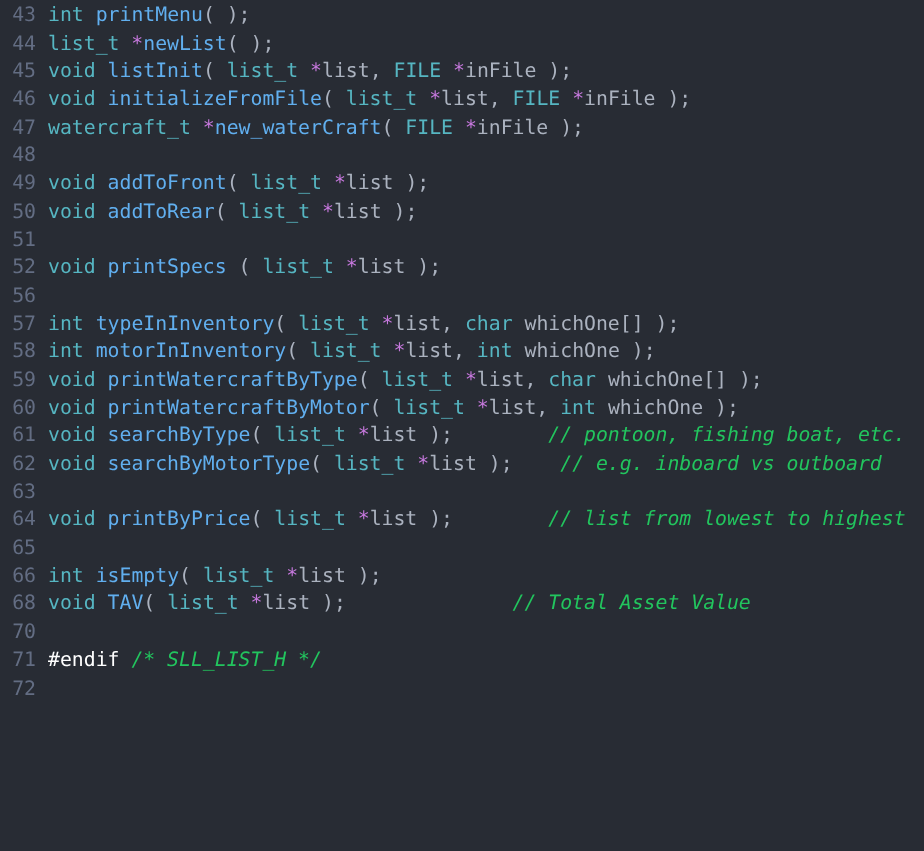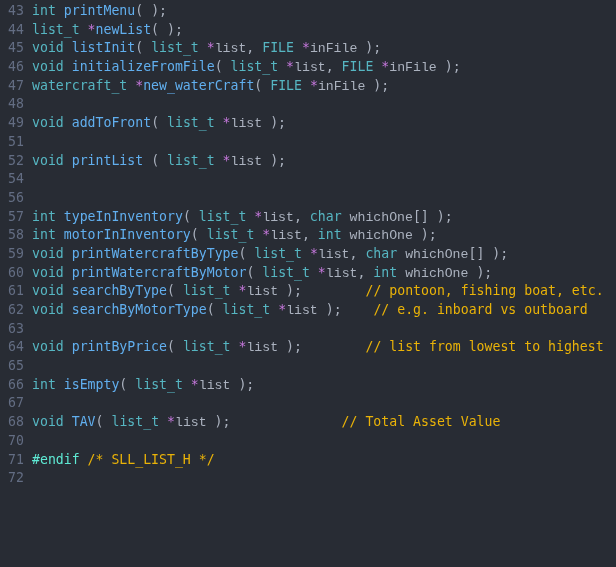--- a/index.html
+++ b/index.html
@@ -43,50 +43,49 @@
   }
   .src {
     display: inline-block;
     margin-left: 8px;
     vertical-align: top;
     white-space: pre;
   }
   .tok-type     { color: #56b6c2; }
   .tok-fn       { color: #61afef; }
   .tok-punct    { color: #abb2bf; }
-  .tok-var      { color: #abb2bf; font-family: Liberation Mono, monospace; }
+  .tok-var      { color: #abb2bf; }
   .tok-star     { color: #c678dd; }
-  .tok-preproc  { color: #5eead4; }
-  .tok-comment  { color: #eab308; }
+  .tok-preproc  { color: #ffffff; }
+  .tok-comment  { color: #22c55e; font-style: italic; }
 </style>
 </head>
 <body>
 
 <div id="editor">
   <div id="lines-root">
       <div class="code-line"><span class="ln">43</span><span class="src"><span class="tok-type">int</span><span class="tok-punct"> </span><span class="tok-fn">printMenu</span><span class="tok-punct">( );</span></span></div>
       <div class="code-line"><span class="ln">44</span><span class="src"><span class="tok-type">list_t </span><span class="tok-star">*</span><span class="tok-fn">newList</span><span class="tok-punct">( );</span></span></div>
       <div class="code-line"><span class="ln">45</span><span class="src"><span class="tok-type">void</span><span class="tok-punct"> </span><span class="tok-fn">listInit</span><span class="tok-punct">( </span><span class="tok-type">list_t </span><span class="tok-star">*</span><span class="tok-var">list</span><span class="tok-punct">, </span><span class="tok-type">FILE </span><span class="tok-star">*</span><span class="tok-var">inFile</span><span class="tok-punct"> );</span></span></div>
       <div class="code-line"><span class="ln">46</span><span class="src"><span class="tok-type">void</span><span class="tok-punct"> </span><span class="tok-fn">initializeFromFile</span><span class="tok-punct">( </span><span class="tok-type">list_t </span><span class="tok-star">*</span><span class="tok-var">list</span><span class="tok-punct">, </span><span class="tok-type">FILE </span><span class="tok-star">*</span><span class="tok-var">inFile</span><span class="tok-punct"> );</span></span></div>
       <div class="code-line"><span class="ln">47</span><span class="src"><span class="tok-type">watercraft_t </span><span class="tok-star">*</span><span class="tok-fn">new_waterCraft</span><span class="tok-punct">( </span><span class="tok-type">FILE </span><span class="tok-star">*</span><span class="tok-var">inFile</span><span class="tok-punct"> );</span></span></div>
       <div class="code-line"><span class="ln">48</span><span class="src"></span></div>
       <div class="code-line"><span class="ln">49</span><span class="src"><span class="tok-type">void</span><span class="tok-punct"> </span><span class="tok-fn">addToFront</span><span class="tok-punct">( </span><span class="tok-type">list_t </span><span class="tok-star">*</span><span class="tok-var">list</span><span class="tok-punct"> );</span></span></div>
+      <div class="code-line"><span class="ln">50</span><span class="src"><span class="tok-type">void</span><span class="tok-punct"> </span><span class="tok-fn">addToRear</span><span class="tok-punct">( </span><span class="tok-type">list_t </span><span class="tok-star">*</span><span class="tok-var">list</span><span class="tok-punct"> );</span></span></div>
       <div class="code-line"><span class="ln">51</span><span class="src"></span></div>
-      <div class="code-line"><span class="ln">52</span><span class="src"><span class="tok-type">void</span><span class="tok-punct"> </span><span class="tok-fn">printList</span><span class="tok-punct"> ( </span><span class="tok-type">list_t </span><span class="tok-star">*</span><span class="tok-var">list</span><span class="tok-punct"> );</span></span></div>
-      <div class="code-line"><span class="ln">54</span><span class="src"></span></div>
+      <div class="code-line"><span class="ln">52</span><span class="src"><span class="tok-type">void</span><span class="tok-punct"> </span><span class="tok-fn">printSpecs</span><span class="tok-punct"> ( </span><span class="tok-type">list_t </span><span class="tok-star">*</span><span class="tok-var">list</span><span class="tok-punct"> );</span></span></div>
       <div class="code-line"><span class="ln">56</span><span class="src"></span></div>
       <div class="code-line"><span class="ln">57</span><span class="src"><span class="tok-type">int</span><span class="tok-punct"> </span><span class="tok-fn">typeInInventory</span><span class="tok-punct">( </span><span class="tok-type">list_t </span><span class="tok-star">*</span><span class="tok-var">list</span><span class="tok-punct">, </span><span class="tok-type">char</span><span class="tok-punct"> </span><span class="tok-var">whichOne</span><span class="tok-punct">[] );</span></span></div>
       <div class="code-line"><span class="ln">58</span><span class="src"><span class="tok-type">int</span><span class="tok-punct"> </span><span class="tok-fn">motorInInventory</span><span class="tok-punct">( </span><span class="tok-type">list_t </span><span class="tok-star">*</span><span class="tok-var">list</span><span class="tok-punct">, </span><span class="tok-type">int</span><span class="tok-punct"> </span><span class="tok-var">whichOne</span><span class="tok-punct"> );</span></span></div>
       <div class="code-line"><span class="ln">59</span><span class="src"><span class="tok-type">void</span><span class="tok-punct"> </span><span class="tok-fn">printWatercraftByType</span><span class="tok-punct">( </span><span class="tok-type">list_t </span><span class="tok-star">*</span><span class="tok-var">list</span><span class="tok-punct">, </span><span class="tok-type">char</span><span class="tok-punct"> </span><span class="tok-var">whichOne</span><span class="tok-punct">[] );</span></span></div>
       <div class="code-line"><span class="ln">60</span><span class="src"><span class="tok-type">void</span><span class="tok-punct"> </span><span class="tok-fn">printWatercraftByMotor</span><span class="tok-punct">( </span><span class="tok-type">list_t </span><span class="tok-star">*</span><span class="tok-var">list</span><span class="tok-punct">, </span><span class="tok-type">int</span><span class="tok-punct"> </span><span class="tok-var">whichOne</span><span class="tok-punct"> );</span></span></div>
       <div class="code-line"><span class="ln">61</span><span class="src"><span class="tok-type">void</span><span class="tok-punct"> </span><span class="tok-fn">searchByType</span><span class="tok-punct">( </span><span class="tok-type">list_t </span><span class="tok-star">*</span><span class="tok-var">list</span><span class="tok-punct"> );</span><span class="tok-punct">        </span><span class="tok-comment">// pontoon, fishing boat, etc.</span></span></div>
       <div class="code-line"><span class="ln">62</span><span class="src"><span class="tok-type">void</span><span class="tok-punct"> </span><span class="tok-fn">searchByMotorType</span><span class="tok-punct">( </span><span class="tok-type">list_t </span><span class="tok-star">*</span><span class="tok-var">list</span><span class="tok-punct"> );</span><span class="tok-punct">    </span><span class="tok-comment">// e.g. inboard vs outboard</span></span></div>
       <div class="code-line"><span class="ln">63</span><span class="src"></span></div>
       <div class="code-line"><span class="ln">64</span><span class="src"><span class="tok-type">void</span><span class="tok-punct"> </span><span class="tok-fn">printByPrice</span><span class="tok-punct">( </span><span class="tok-type">list_t </span><span class="tok-star">*</span><span class="tok-var">list</span><span class="tok-punct"> );</span><span class="tok-punct">        </span><span class="tok-comment">// list from lowest to highest</span></span></div>
       <div class="code-line"><span class="ln">65</span><span class="src"></span></div>
       <div class="code-line"><span class="ln">66</span><span class="src"><span class="tok-type">int</span><span class="tok-punct"> </span><span class="tok-fn">isEmpty</span><span class="tok-punct">( </span><span class="tok-type">list_t </span><span class="tok-star">*</span><span class="tok-var">list</span><span class="tok-punct"> );</span></span></div>
-      <div class="code-line"><span class="ln">67</span><span class="src"></span></div>
       <div class="code-line"><span class="ln">68</span><span class="src"><span class="tok-type">void</span><span class="tok-punct"> </span><span class="tok-fn">TAV</span><span class="tok-punct">( </span><span class="tok-type">list_t </span><span class="tok-star">*</span><span class="tok-var">list</span><span class="tok-punct"> );</span><span class="tok-punct">              </span><span class="tok-comment">// Total Asset Value</span></span></div>
       <div class="code-line"><span class="ln">70</span><span class="src"></span></div>
       <div class="code-line"><span class="ln">71</span><span class="src"><span class="tok-preproc">#endif</span><span class="tok-punct"> </span><span class="tok-comment">/* SLL_LIST_H */</span></span></div>
       <div class="code-line"><span class="ln">72</span><span class="src"></span></div>
     </div>
 </div>
 
 </body></html>

